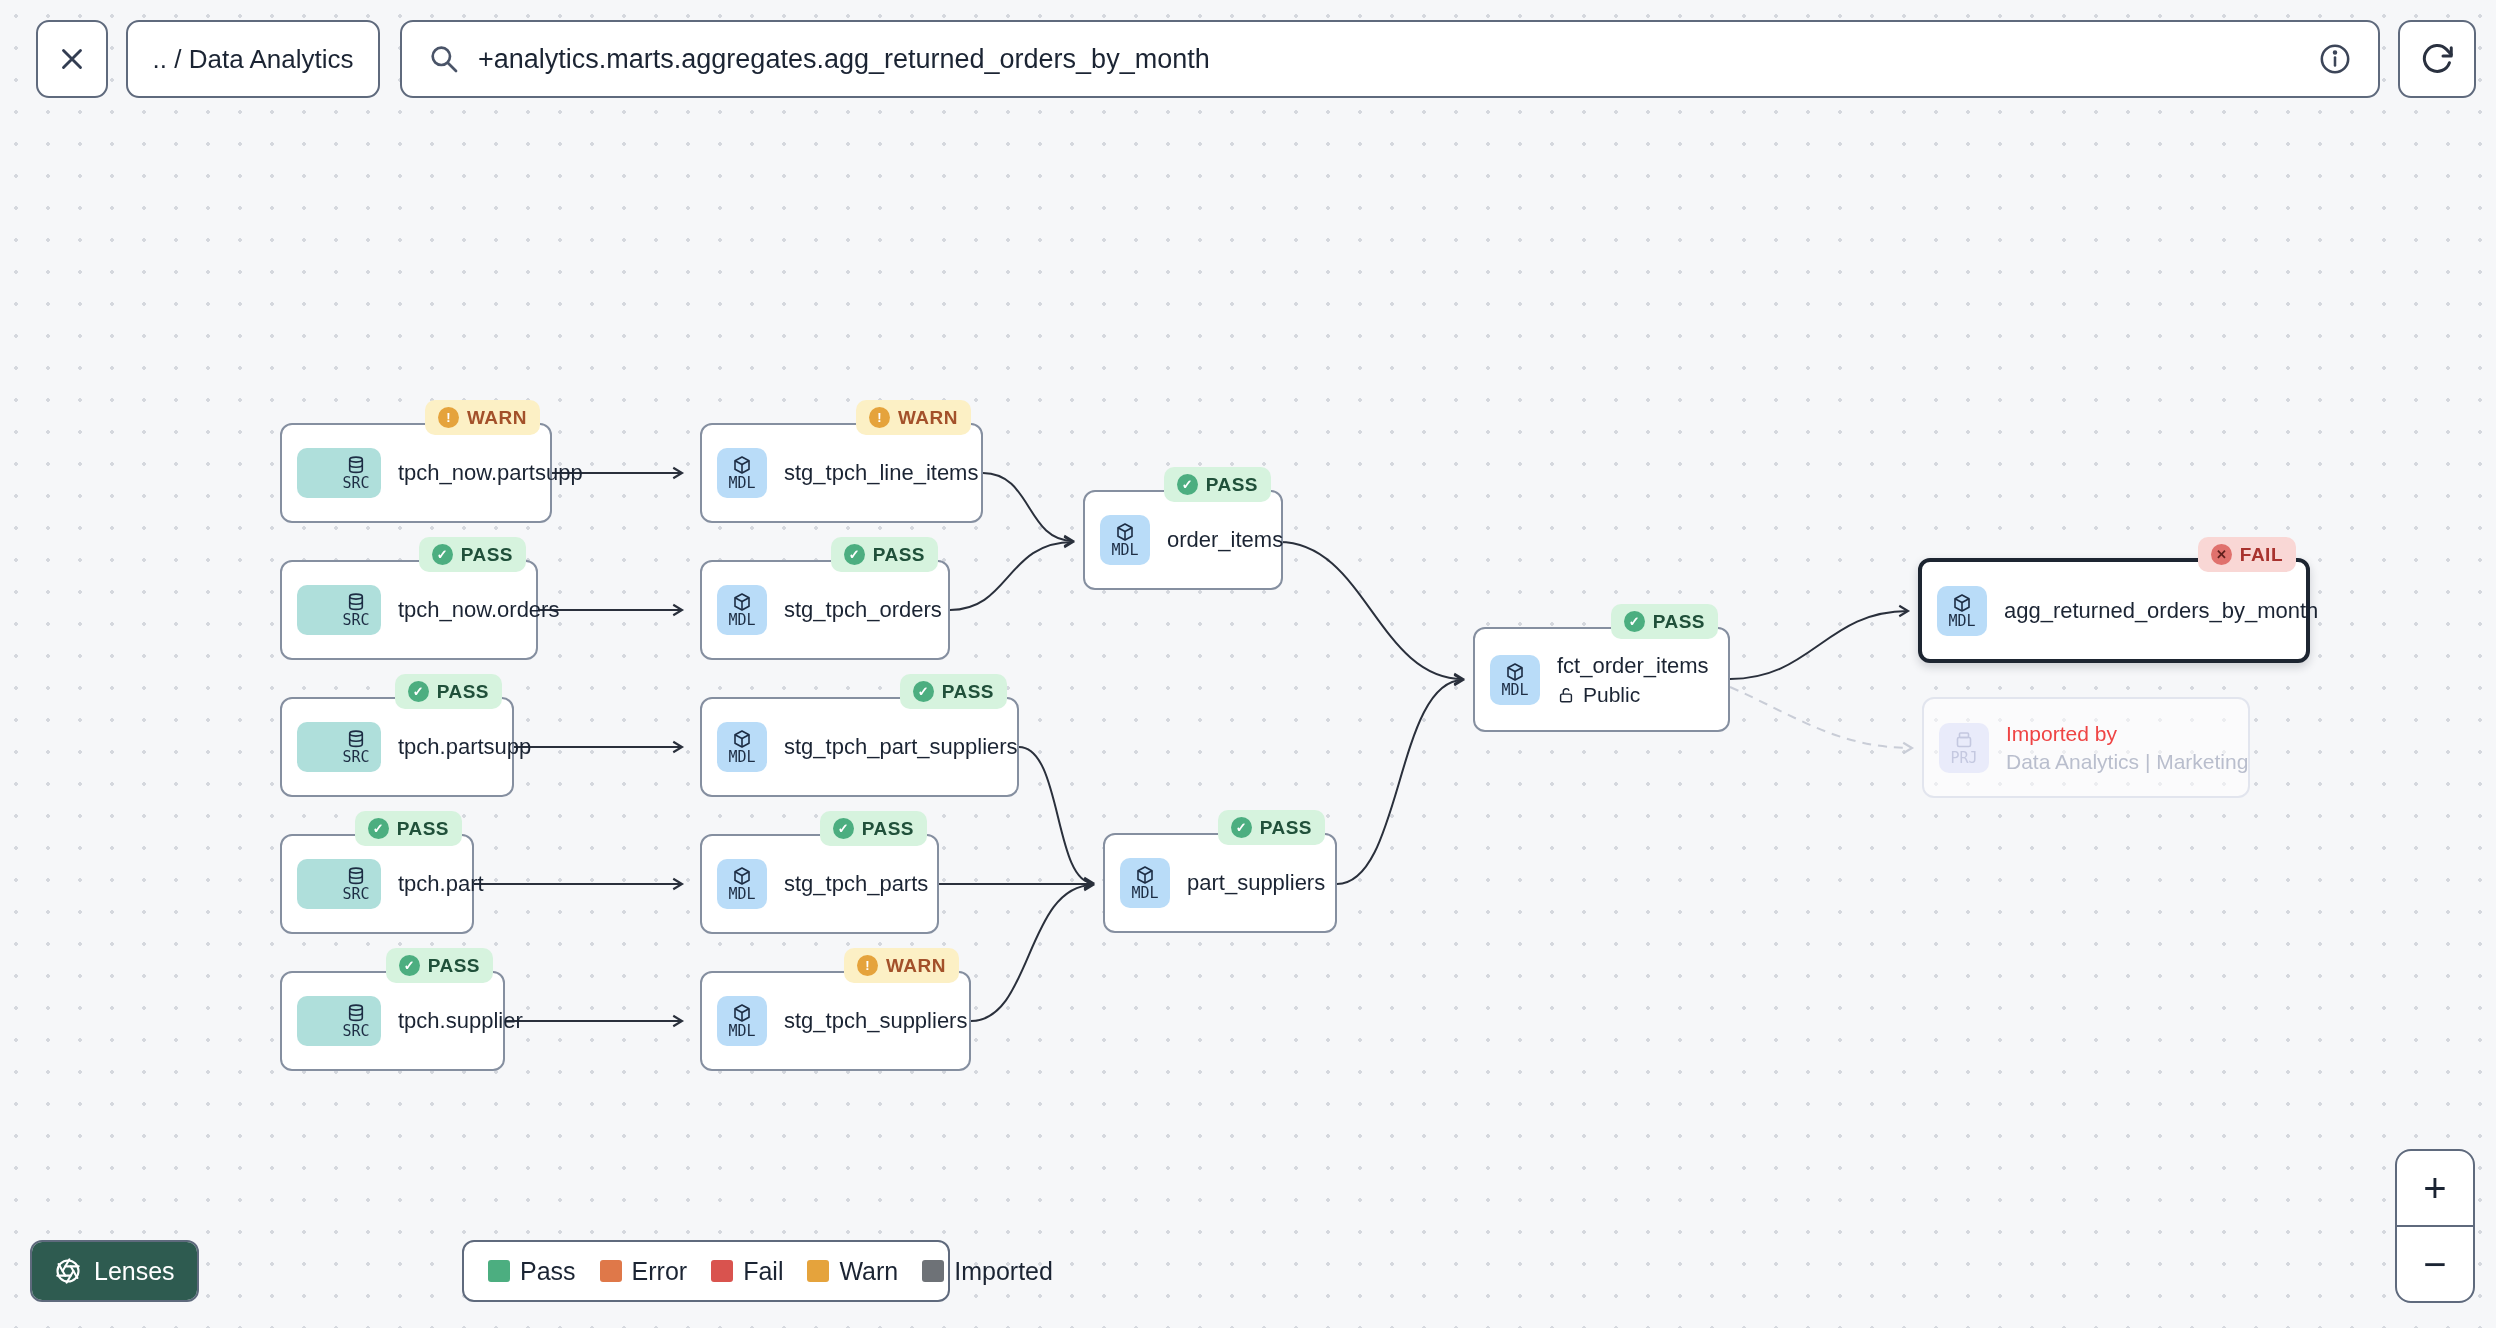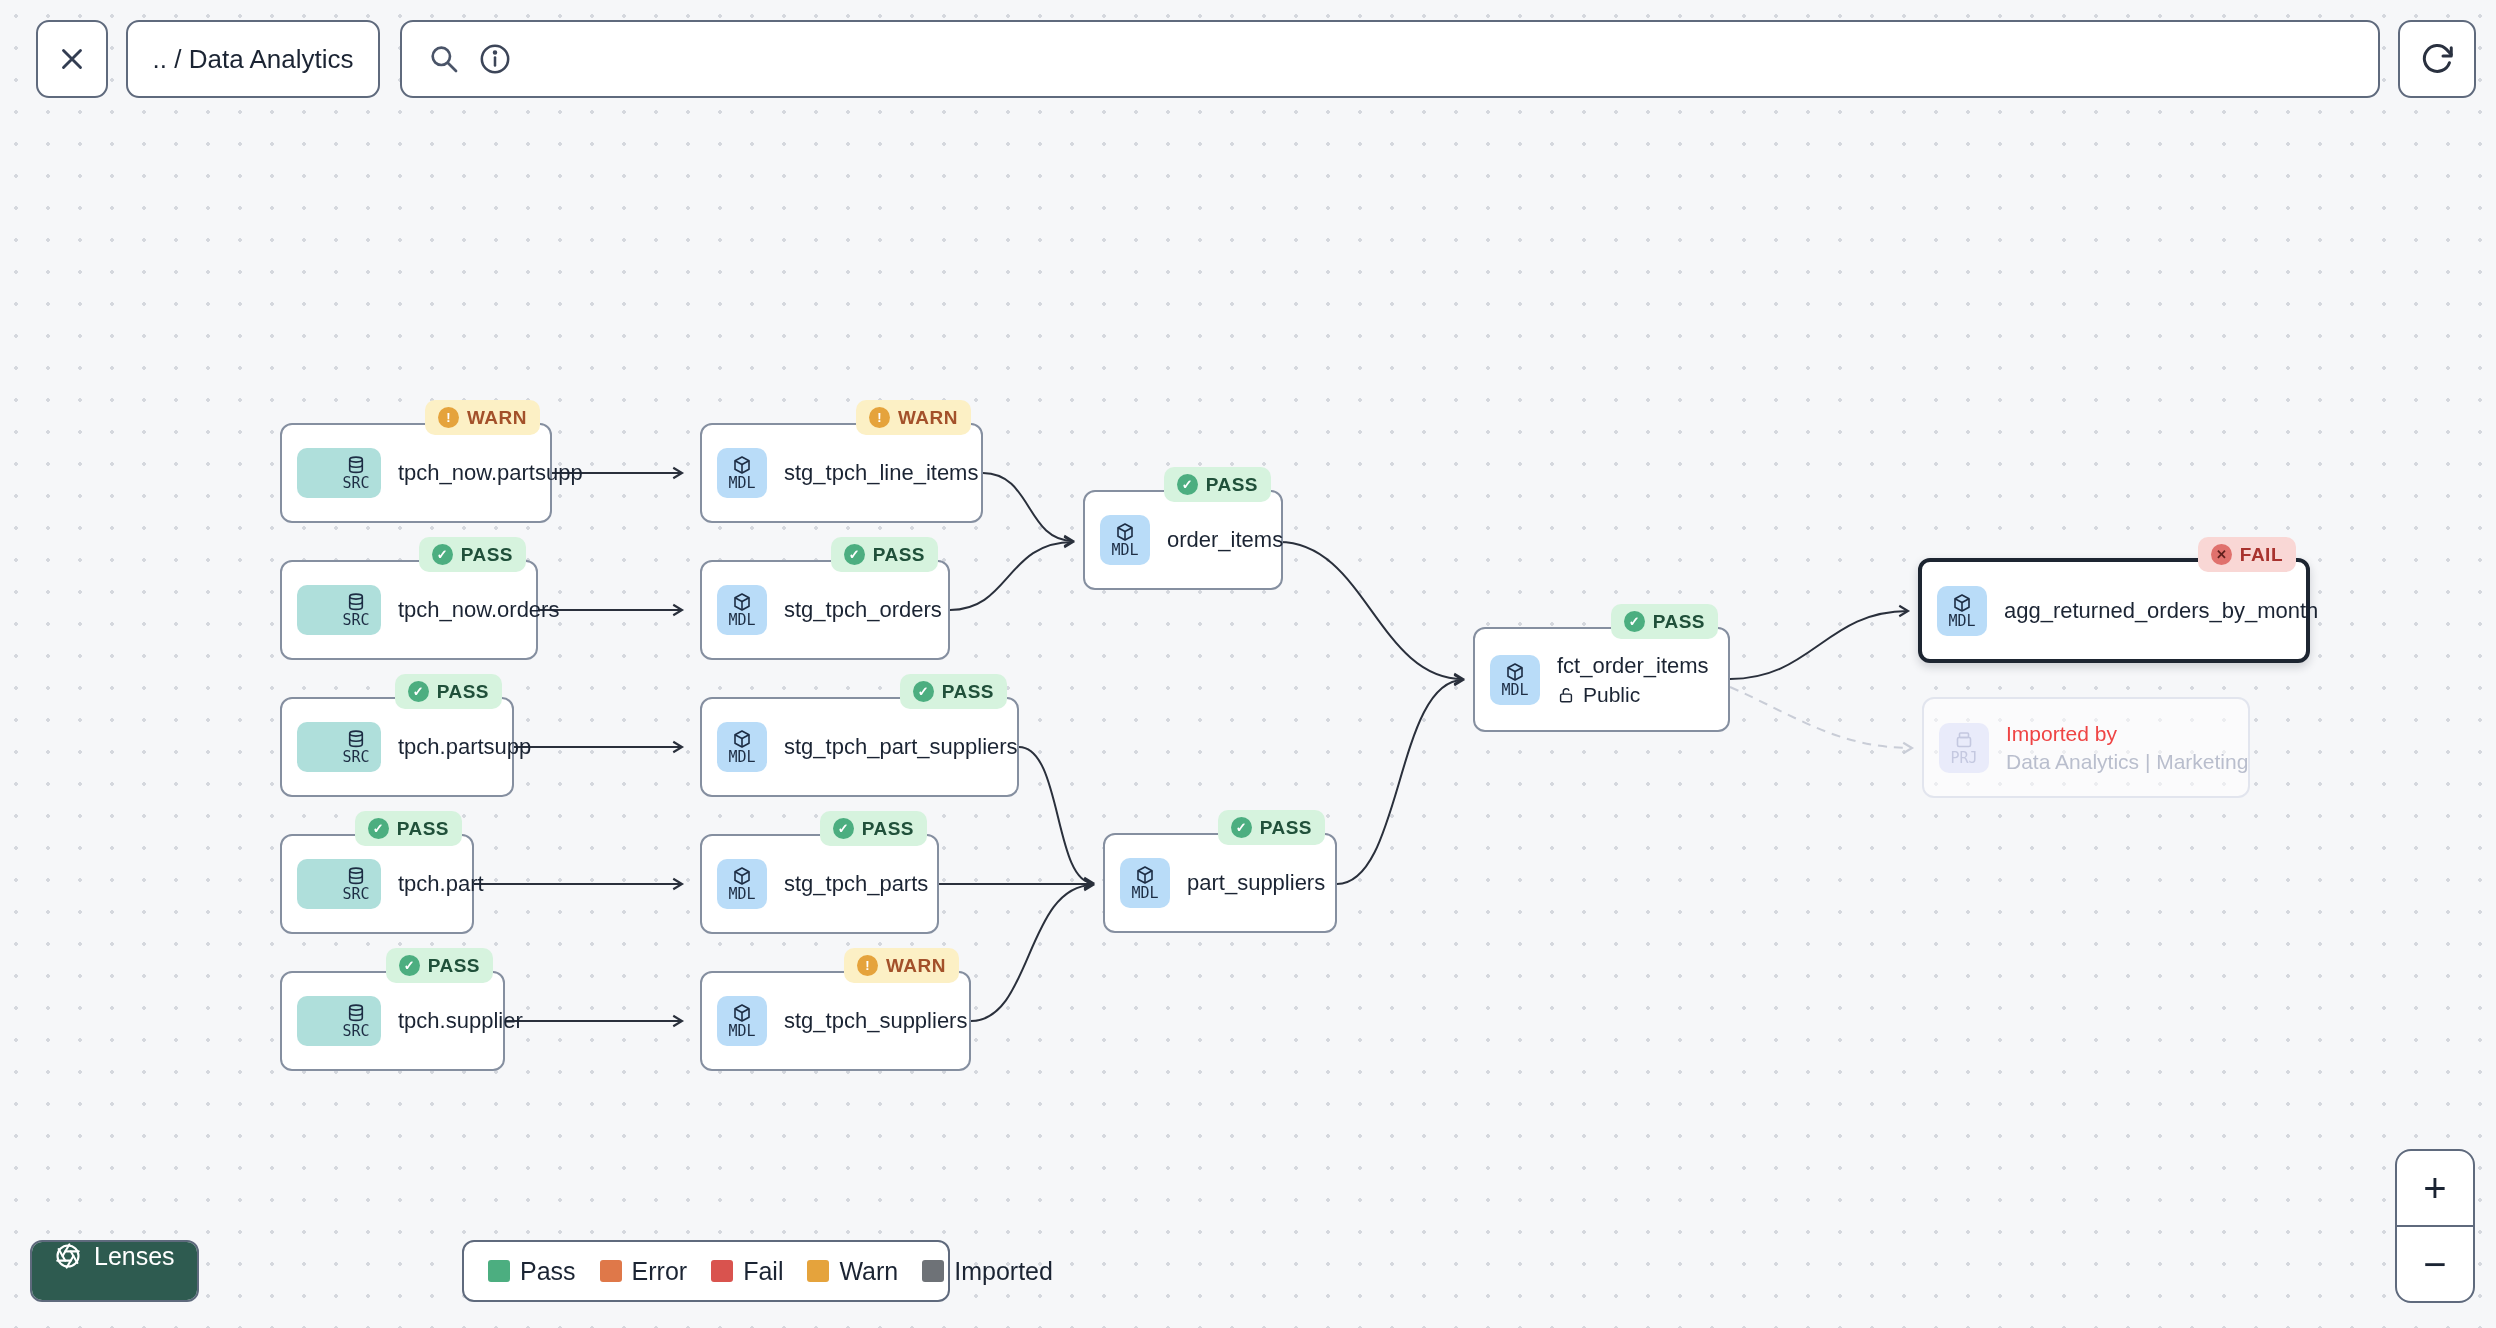--- a/index.html
+++ b/index.html
@@ -66,21 +66,21 @@
   .publicrow{display:flex;align-items:center;gap:8px;font-size:21px;color:#1b2433;}
   .node.ghost{background:rgba(255,255,255,.55);border:2px solid #e2e5ee;box-shadow:none;}
   .ghost .gline1{font-size:21px;color:#ef4444;}
   .ghost .gline2{font-size:21px;color:#b9becd;white-space:nowrap;}
   
   .lenses-ctl{
     position:absolute;left:30px;top:1240px;height:62px;display:flex;border-radius:12px;
     border:2px solid #5f6a7d;overflow:hidden;box-sizing:border-box;background:#fff;z-index:3;
   }
   .lenses-seg{
-    background:#2e5b50;color:#fff;display:flex;align-items:flex-start;gap:12px;
+    background:#2e5b50;color:#fff;display:flex;align-items:center;gap:12px;
     padding:0 22px;font-size:25px;
   }
   .teststatus-seg{
     display:flex;align-items:center;gap:14px;padding:0 22px;font-size:25px;color:#1b2433;background:#fff;
   }
   .legend{
     position:absolute;left:462px;top:1240px;width:488px;height:62px;background:#fff;
     border:2px solid #5f6a7d;border-radius:12px;box-sizing:border-box;
     display:flex;align-items:center;gap:24px;padding:0 24px;z-index:3;
   }
@@ -141,20 +141,21 @@
   <span>.. / Data Analytics</span>
 </div>
 
 <div class="searchbar">
   <span class="icon">
     <svg width="32" height="32" viewBox="0 0 24 24" fill="none" stroke="#4a5468" stroke-width="2" stroke-linecap="round">
         <circle cx="10" cy="10" r="6.5"></circle>
         <path d="M15 15 L21 21"></path>
       </svg>
   </span>
+  <input type="text" value="+analytics.marts.aggregates.agg_returned_orders_by_month" style="">
   <span class="icon">
     <svg width="34" height="34" viewBox="0 0 24 24" fill="none" stroke="#3c4558" stroke-width="1.8" stroke-linecap="round">
         <circle cx="12" cy="12" r="9.3"></circle>
         <line x1="12" y1="11" x2="12" y2="16.6"></line>
         <circle cx="12" cy="7.4" r="0.7" fill="#3c4558"></circle>
       </svg>
   </span>
 </div>
 
 <div class="tbtn" style="left:2398px;top:20px;width:78px;height:78px;">

